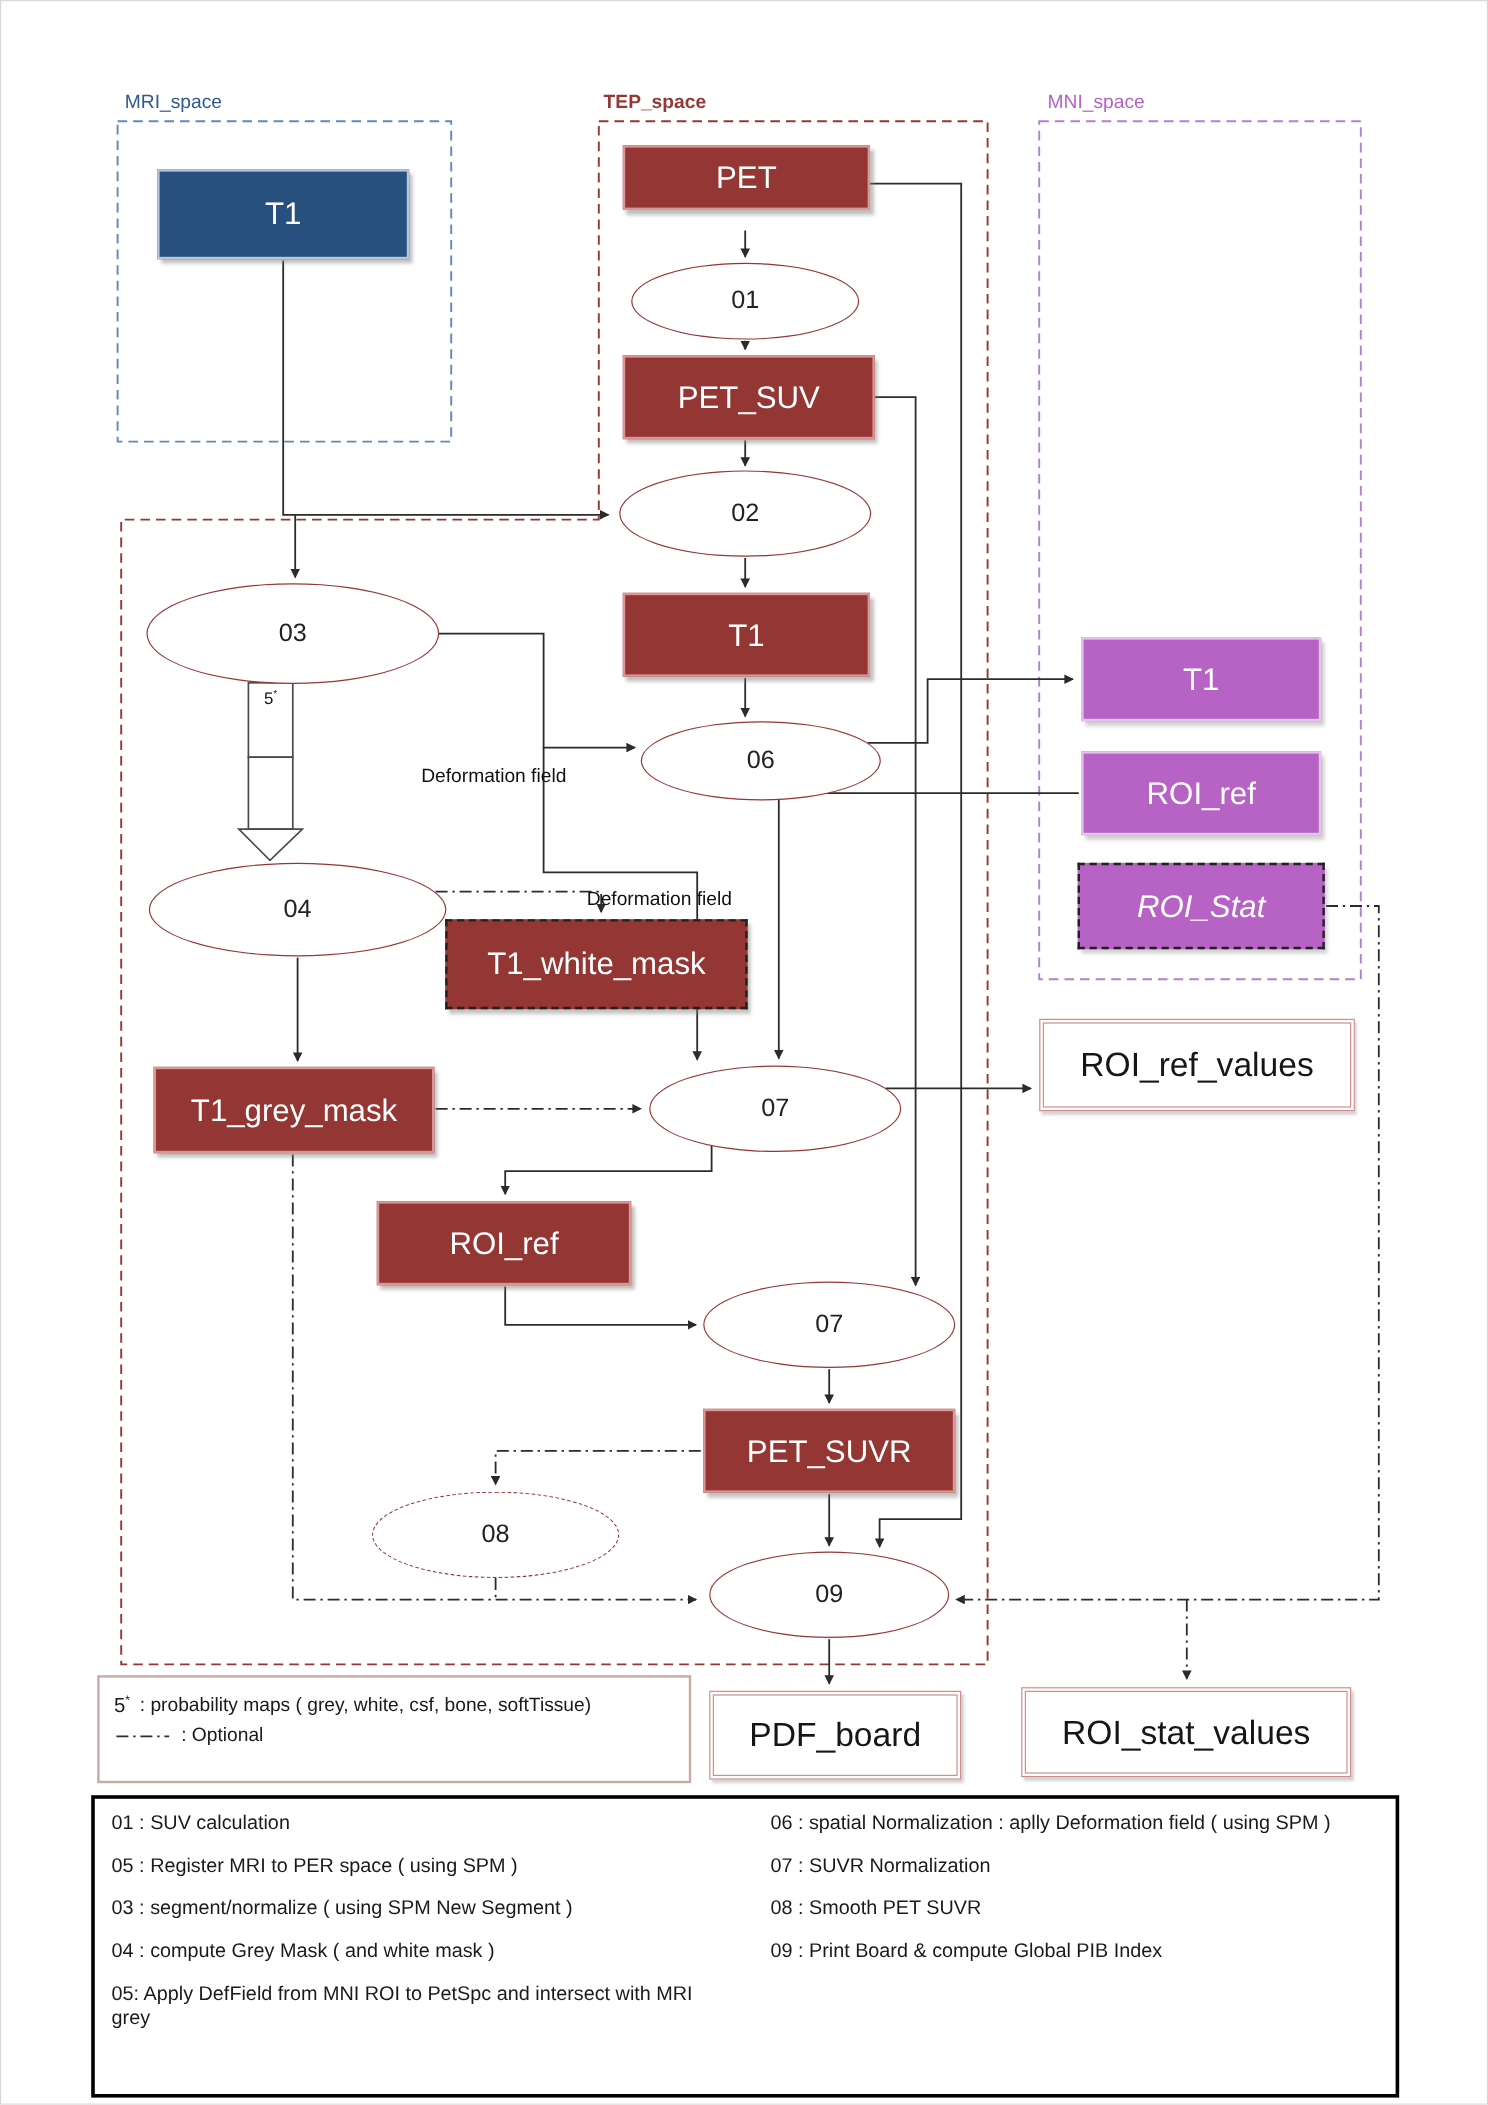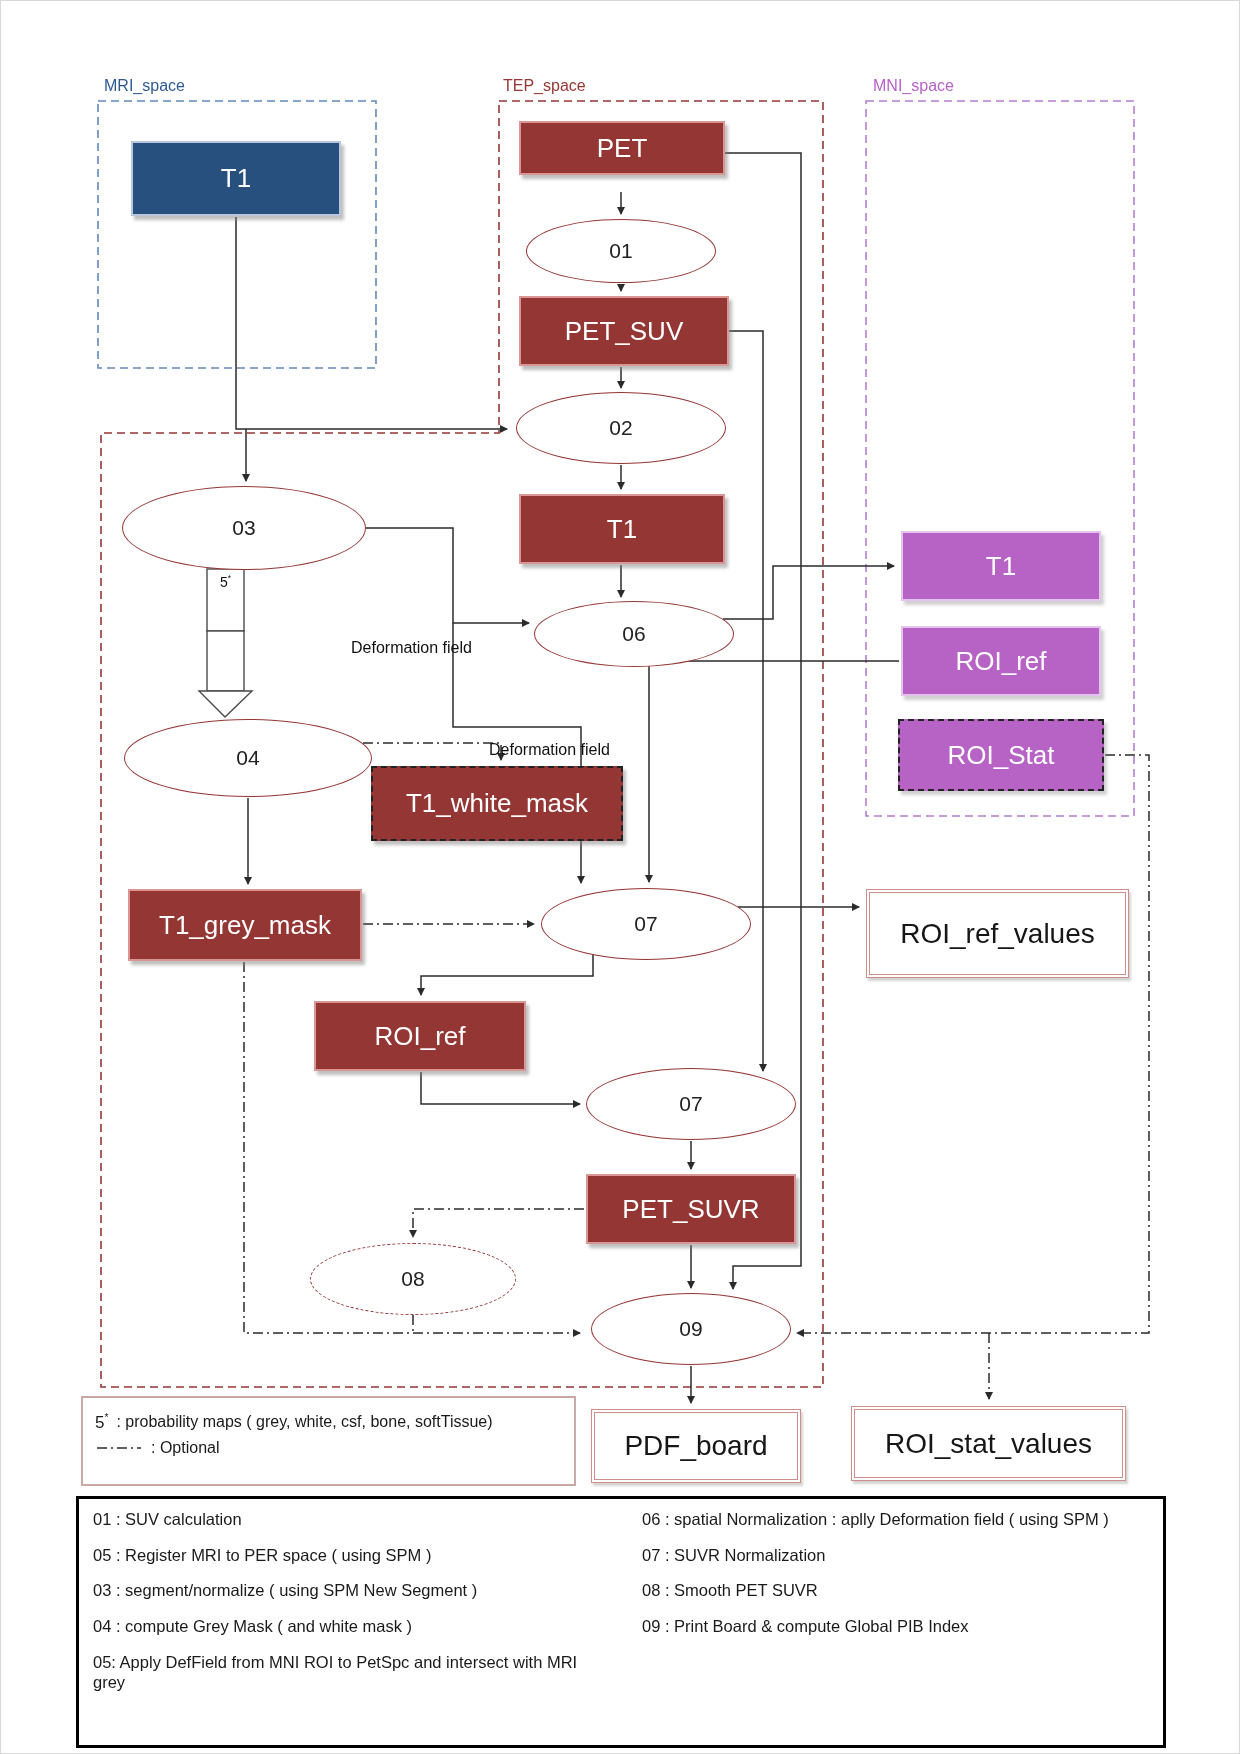--- a/index.html
+++ b/index.html
@@ -28,33 +28,33 @@
   }
   .node.red.dashededge { border:2px dashed #222; }
   .node.blue {
     background:var(--c-box_blue,#27507f); color:#fff; font-size:26px;
     border:2px solid #b9c5d9; box-shadow:3px 4px 3px rgba(130,130,130,.5);
   }
   .node.purple {
     background:var(--c-box_purple,#b763c6); color:#fff; font-size:26px;
     border:2px solid var(--c-box_purple_border,#e2c4ec); box-shadow:3px 4px 3px rgba(150,150,150,.45);
   }
-  .node.purple.dashededge { border:2px dashed #222; }
+  .node.purple.dashededge { border:2px dashed #222;font-style:italic; }
   .node.whitebox {
     background:#fff; color:#161616; font-size:28px;
     border:4px double #cf8e8c; box-shadow:2px 3px 2px rgba(170,170,170,.5);
   }
   .ellipse {
     border:1.6px solid var(--c-stroke_red,#953735); border-radius:50%; background:#fff;
     display:flex; align-items:center; justify-content:center; font-size:21px; color:#222;
   }
   .ellipse.dashed { border-style:dashed; }
   .rlabel { font-size:16px; }
   .rlabel.mri { color:#2e5a94; }
-  .rlabel.tep { color:var(--c-stroke_red,#953735); }
+  .rlabel.tep { color:var(--c-stroke_red,#953735);font-weight:bold; }
   .rlabel.mni { color:var(--c-box_purple,#b763c6); }
   .anno { font-size:16px; color:#111;margin-top:44px; }
   .fatlabel { left:206px; top:572px; width:37px; text-align:center; font-size:14px; color:#111; }
   sup { font-size:60%; }
 
   .legend {
     left:80px; top:1395px; width:495px; height:90px; background:#fff;
     border:2px solid #c9a8a6; padding:8px 12px; font-size:16px;
   }
   .legend .row { margin:6px 0; display:flex; align-items:center; gap:8px; }
@@ -125,21 +125,21 @@
   <div class="node red" style="left:518px;top:120px;width:206px;height:54px">PET</div>
   <div class="node red" style="left:518px;top:295px;width:210px;height:70px">PET_SUV</div>
   <div class="node red" style="left:518px;top:493px;width:206px;height:70px">T1</div>
   <div class="node red dashededge" style="left:370px;top:765px;width:252px;height:75px">T1_white_mask</div>
   <div class="node red" style="left:127px;top:888px;width:234px;height:72px">T1_grey_mask</div>
   <div class="node red" style="left:313px;top:1000px;width:212px;height:70px">ROI_ref</div>
   <div class="node red" style="left:585px;top:1173px;width:210px;height:70px">PET_SUVR</div>
   <div class="node purple" style="left:900px;top:530px;width:200px;height:70px">T1</div>
   <div class="node purple" style="left:900px;top:625px;width:200px;height:70px">ROI_ref</div>
   <div class="node purple dashededge" style="left:897px;top:718px;width:206px;height:72px">ROI_Stat</div>
-  <div class="node whitebox" style="left:865px;top:888px;width:263px;height:89px">ROI_ref_values</div>
+  <div class="node whitebox" style="left:865px;top:848px;width:263px;height:77px">ROI_ref_values</div>
   <div class="node whitebox" style="left:850px;top:1405px;width:275px;height:75px">ROI_stat_values</div>
   <div class="node whitebox" style="left:590px;top:1408px;width:210px;height:74px">PDF_board</div>
 
   <div class="ellipse" style="left:525px;top:218px;width:190px;height:64px">01</div>
   <div class="ellipse" style="left:515px;top:391px;width:210px;height:72px">02</div>
   <div class="ellipse" style="left:121px;top:485px;width:244px;height:84px">03</div>
   <div class="ellipse" style="left:123px;top:718px;width:248px;height:78px">04</div>
   <div class="ellipse" style="left:540px;top:887px;width:210px;height:72px">07</div>
   <div class="ellipse" style="left:533px;top:600px;width:200px;height:66px">06</div>
   <div class="ellipse" style="left:585px;top:1067px;width:210px;height:72px">07</div>

